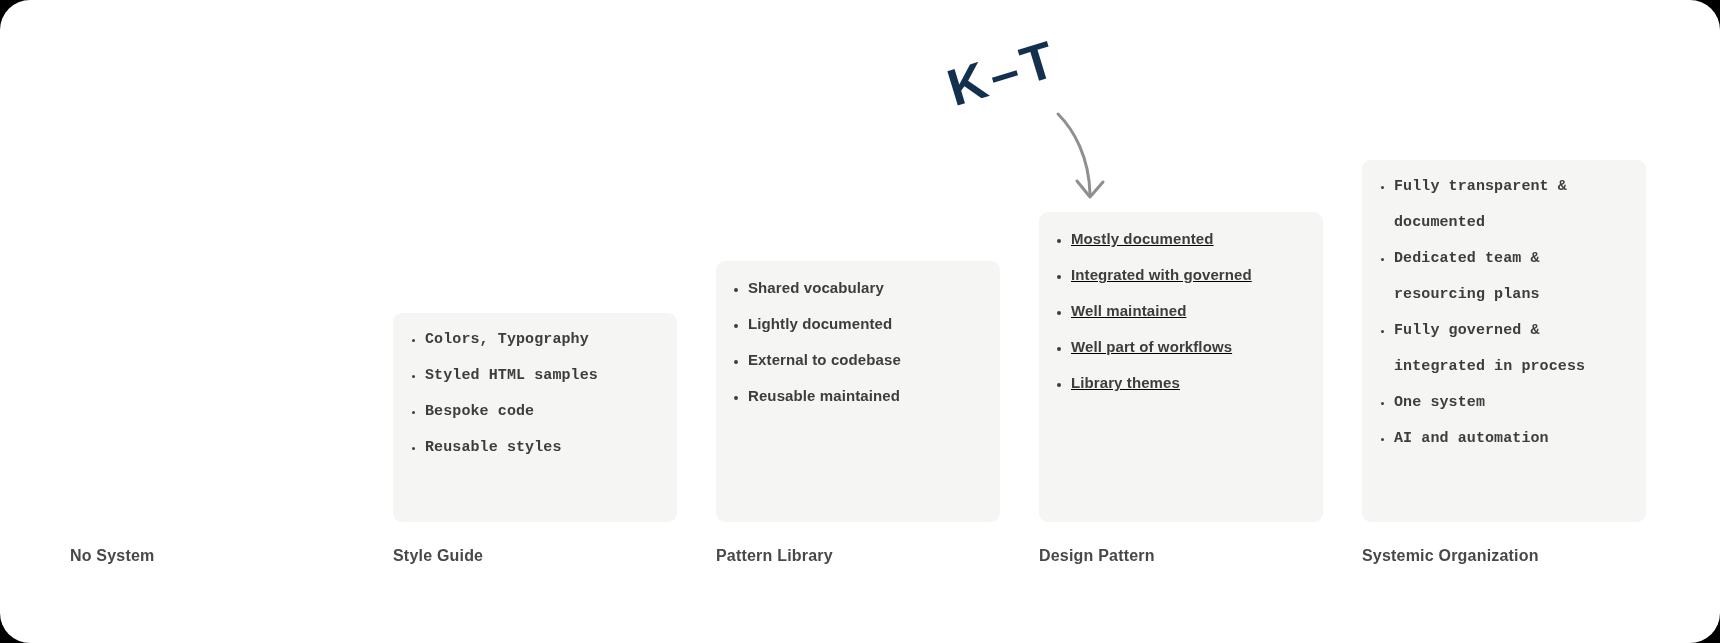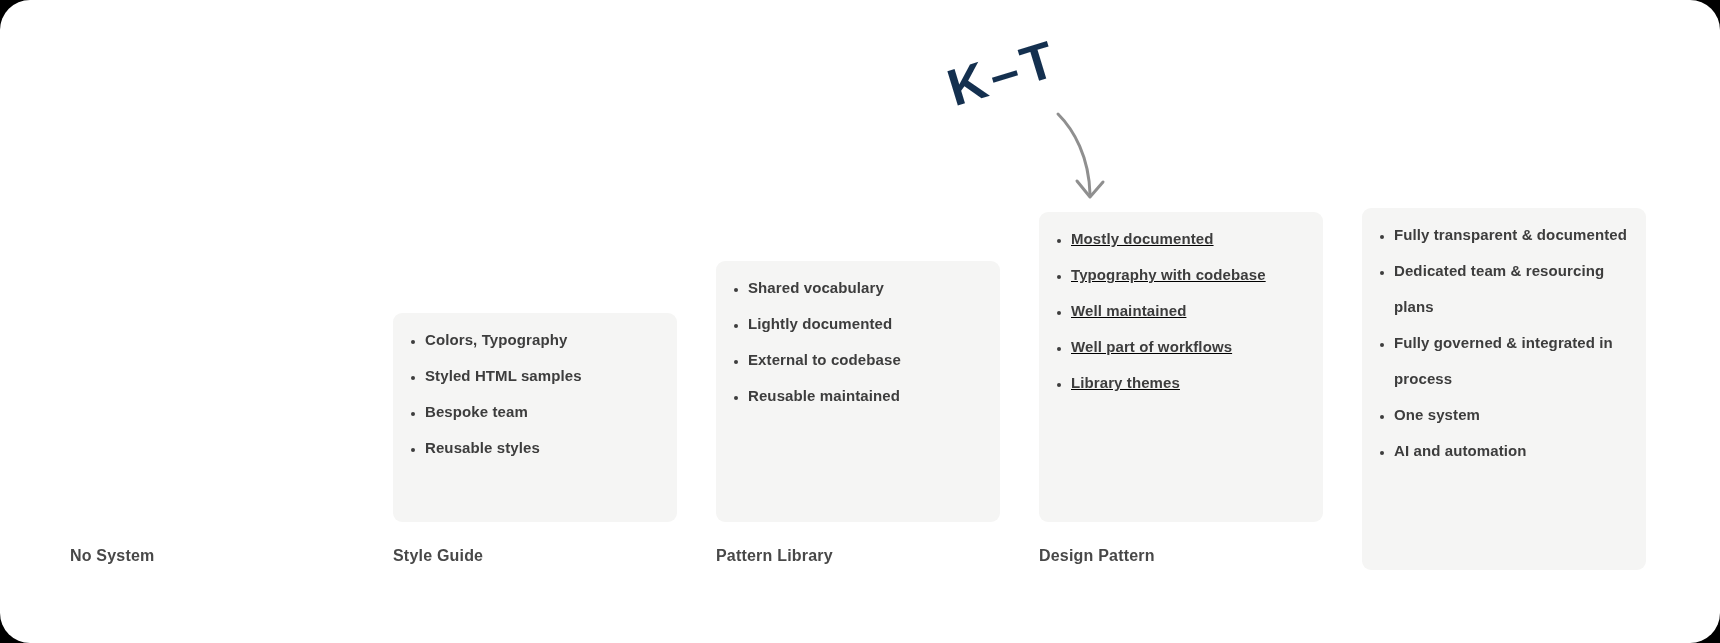--- a/index.html
+++ b/index.html
@@ -97,63 +97,64 @@
 </head>
 <body>
 
 <div class="surface">
 
   <div class="stages-row">
       <div class="stage">
         <h2 class="stage-title">No System</h2>
       </div>
       <div class="stage">
-        <div class="card" style="height: 209px;">
+        <div class="card" style="height: 209px; font-family: Liberation Mono, monospace;">
           <ul>
             <li>Colors, Typography</li>
             <li>Styled HTML samples</li>
-            <li>Bespoke team</li>
+            <li>Bespoke code</li>
             <li>Reusable styles</li>
           </ul>
         </div>
         <h2 class="stage-title">Style Guide</h2>
       </div>
       <div class="stage">
         <div class="card" style="height: 261px;">
           <ul>
             <li>Shared vocabulary</li>
             <li>Lightly documented</li>
             <li>External to codebase</li>
             <li>Reusable maintained</li>
           </ul>
         </div>
         <h2 class="stage-title">Pattern Library</h2>
       </div>
       <div class="stage">
         <div class="card" style="height: 310px; text-decoration: underline;">
           <ul>
             <li>Mostly documented</li>
-            <li>Typography with codebase</li>
+            <li>Integrated with governed</li>
             <li>Well maintained</li>
             <li>Well part of workflows</li>
             <li>Library themes</li>
           </ul>
         </div>
         <h2 class="stage-title">Design Pattern</h2>
       </div>
       <div class="stage">
-        <div class="card" style="height: 362px;">
+        <div class="card" style="height: 362px; font-family: Liberation Mono, monospace;">
           <ul>
             <li>Fully transparent &amp; documented</li>
             <li>Dedicated team &amp; resourcing plans</li>
             <li>Fully governed &amp; integrated in process</li>
             <li>One system</li>
             <li>AI and automation</li>
           </ul>
         </div>
+        <h2 class="stage-title">Systemic Organization</h2>
       </div>
     </div>
 
   <div class="annotation">K–T</div>
 
   <svg class="arrow-svg" viewBox="0 0 1720 643" xmlns="http://www.w3.org/2000/svg">
     <path d="M 1058 114 C 1074 130 1089 157 1090 194"></path>
     <path d="M 1077 181 L 1090 197 L 1103 182"></path>
   </svg>
 

